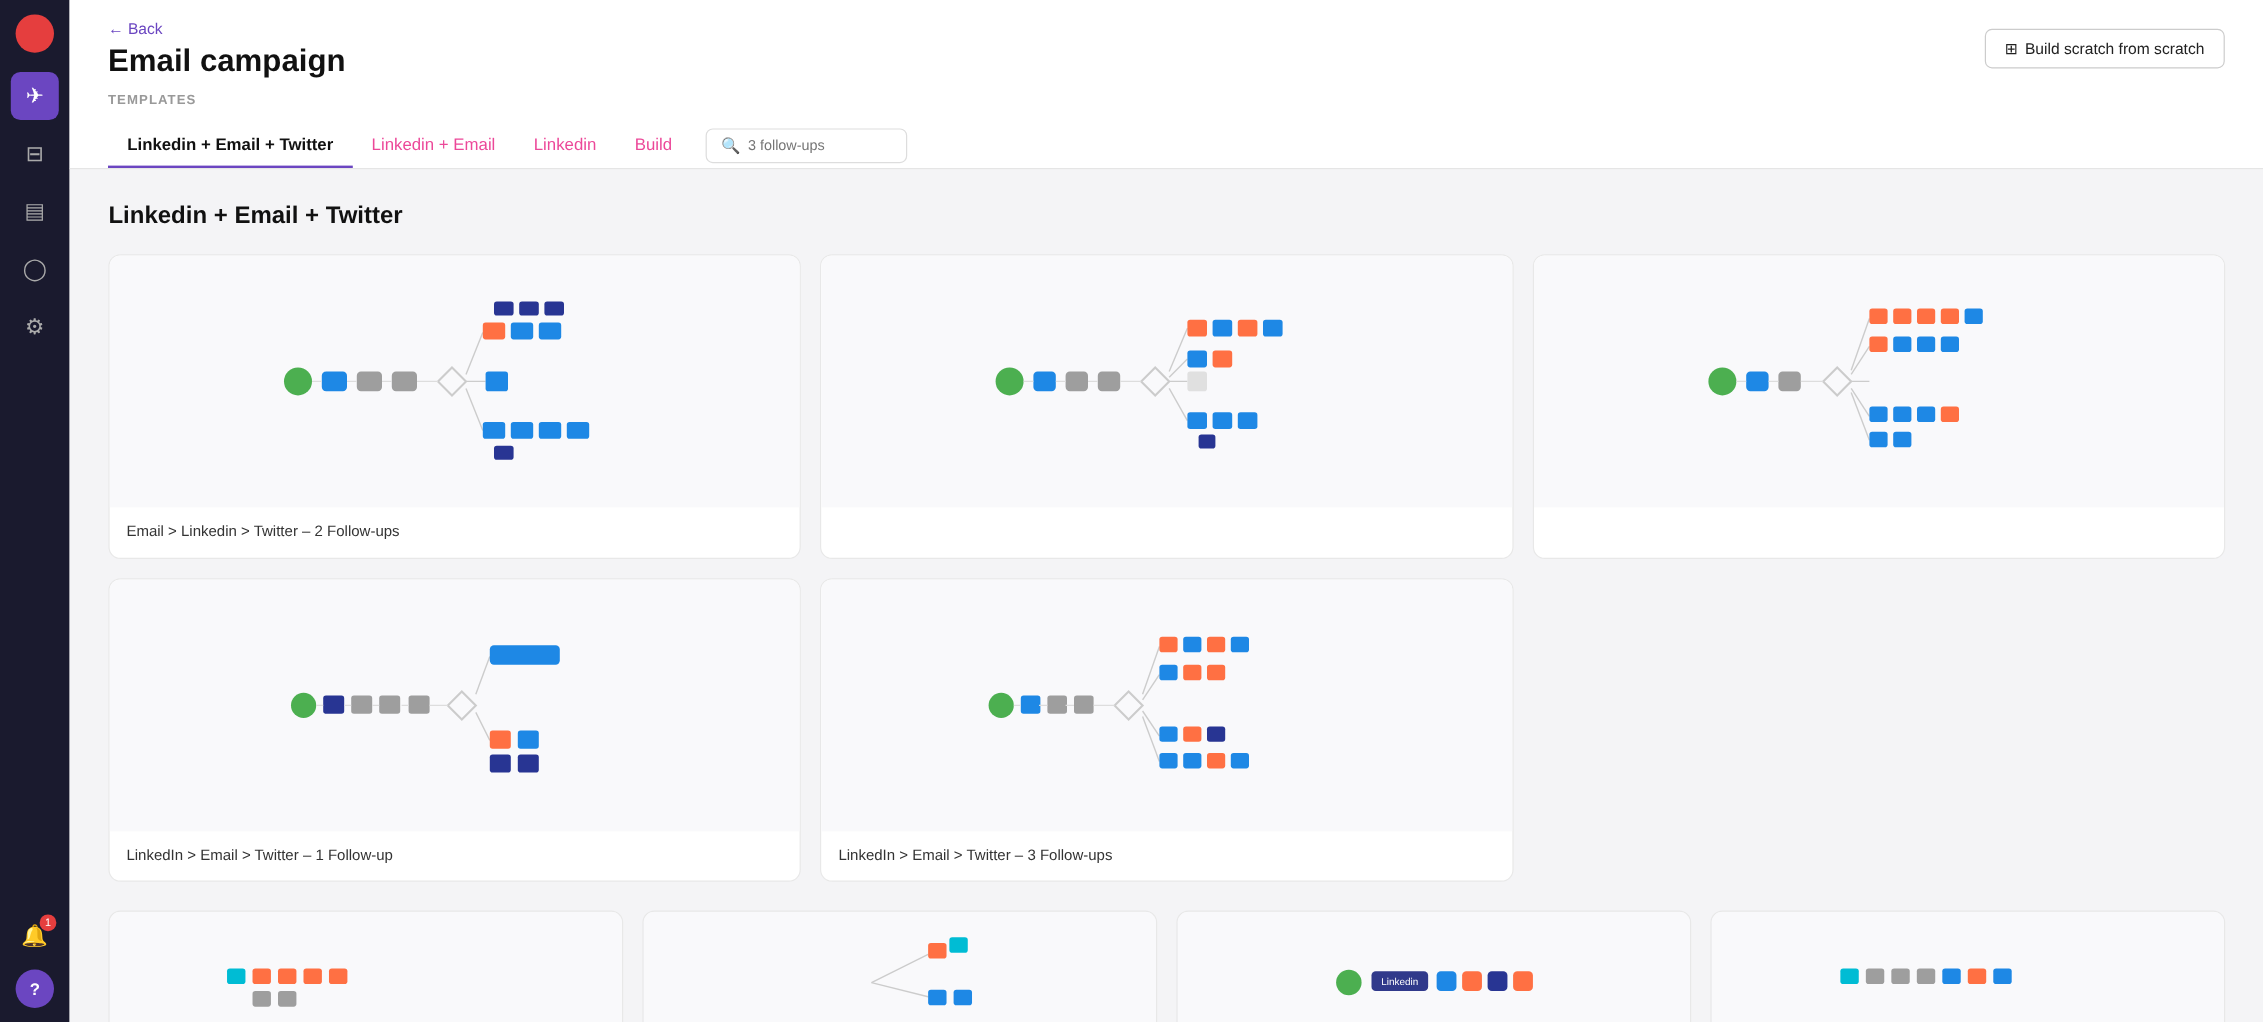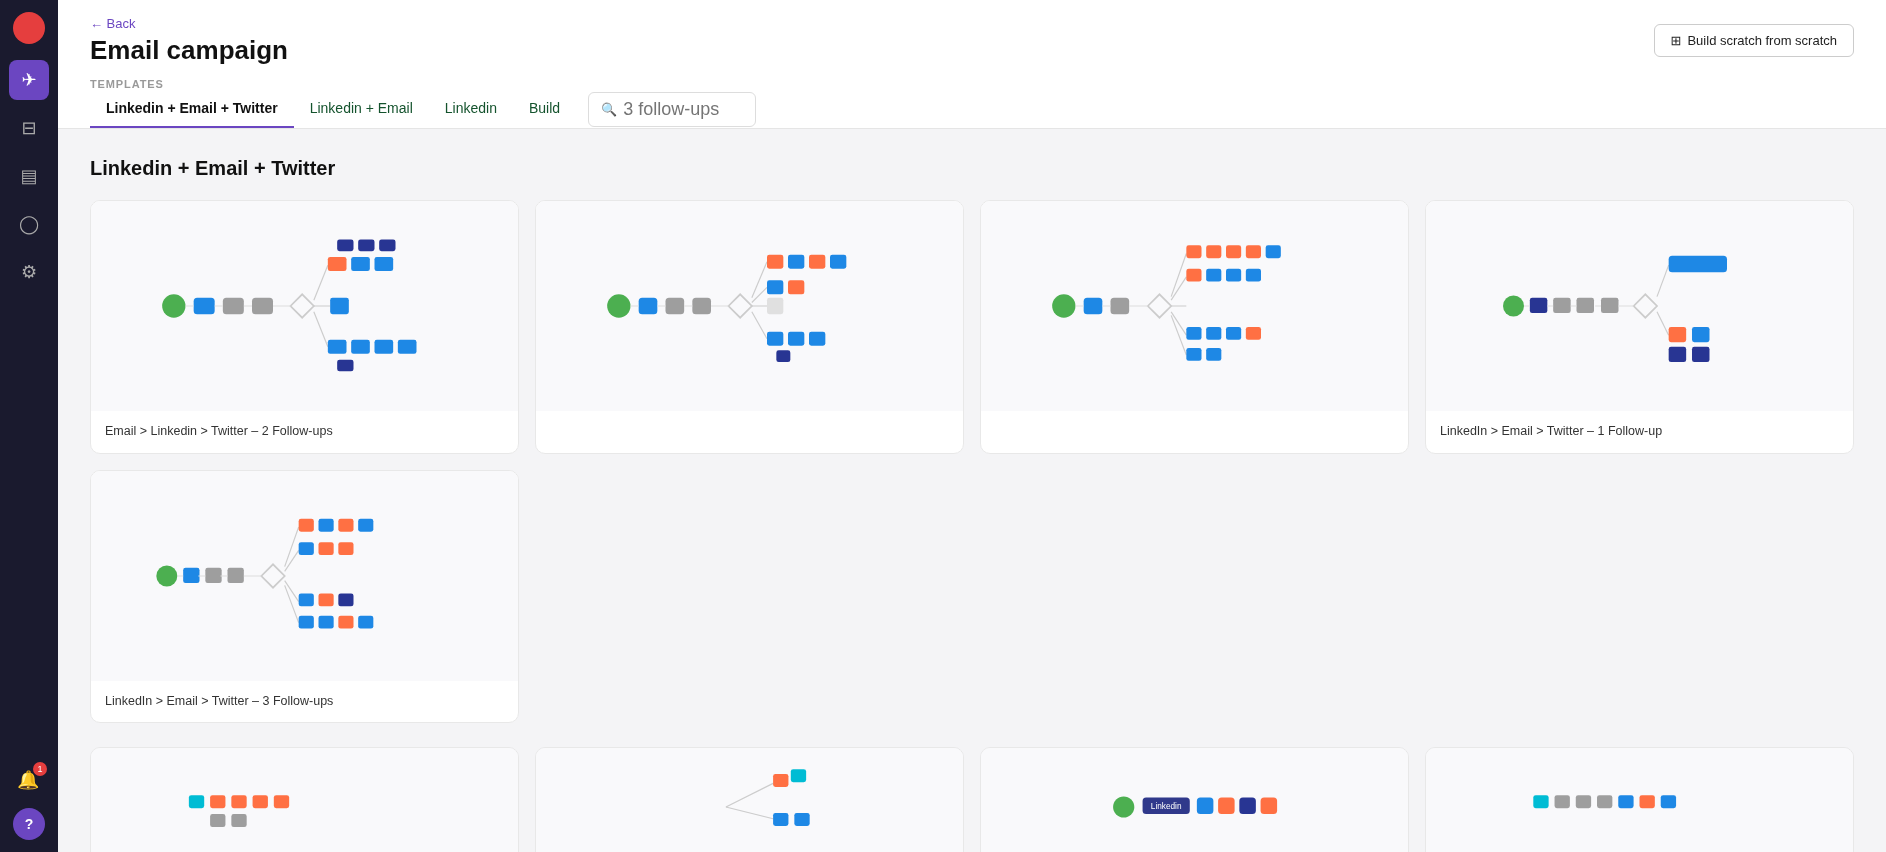--- a/index.html
+++ b/index.html
@@ -104,33 +104,34 @@
       cursor: pointer;
       color: #222;
       margin-top: 8px;
     }
 
     .templates-label {
       font-size: 11px;
       font-weight: 600;
       color: #999;
       letter-spacing: 0.08em;
+      margin-bottom: 12px;
     }
 
     
     .tabs {
       display: flex;
       align-items: center;
       gap: 0;
     }
     .tab {
       padding: 10px 16px;
       font-size: 14px;
       font-weight: 500;
-      color: #14532d;
+      color: #ec4899;
       cursor: pointer;
       border-bottom: 2px solid transparent;
       white-space: nowrap;
     }
     .tab.active {
       color: #111;
       font-weight: 700;
       border-bottom: 2px solid #6b46c1;
     }
     .search-box {
@@ -138,21 +139,21 @@
       border: 1.5px solid #ddd;
       border-radius: 6px;
       padding: 6px 12px;
       gap: 6px;
       margin-left: 12px;
       background: white;
     }
     .search-box input {
       border: none;
       outline: none;
-      font-size: 18px;
+      font-size: 12px;
       color: #737373;
       width: 120px;
     }
     .search-icon { color: #aaa; font-size: 13px; }
 
     
     .content {
       flex: 1;
       overflow-y: auto;
       padding: 28px 32px;
@@ -160,21 +161,21 @@
     .section-title {
       font-size: 20px;
       font-weight: 700;
       color: #111;
       margin-bottom: 20px;
     }
 
     
     .cards-grid {
       display: grid;
-      grid-template-columns: repeat(4, 1fr);
+      grid-template-columns: repeat(3, 1fr);
       gap: 16px;
       margin-bottom: 24px;
     }
     .card {
       background: white;
       border-radius: 10px;
       overflow: hidden;
       cursor: pointer;
       border: 1.5px solid #e8e8e8;
       transition: box-shadow 0.2s;

